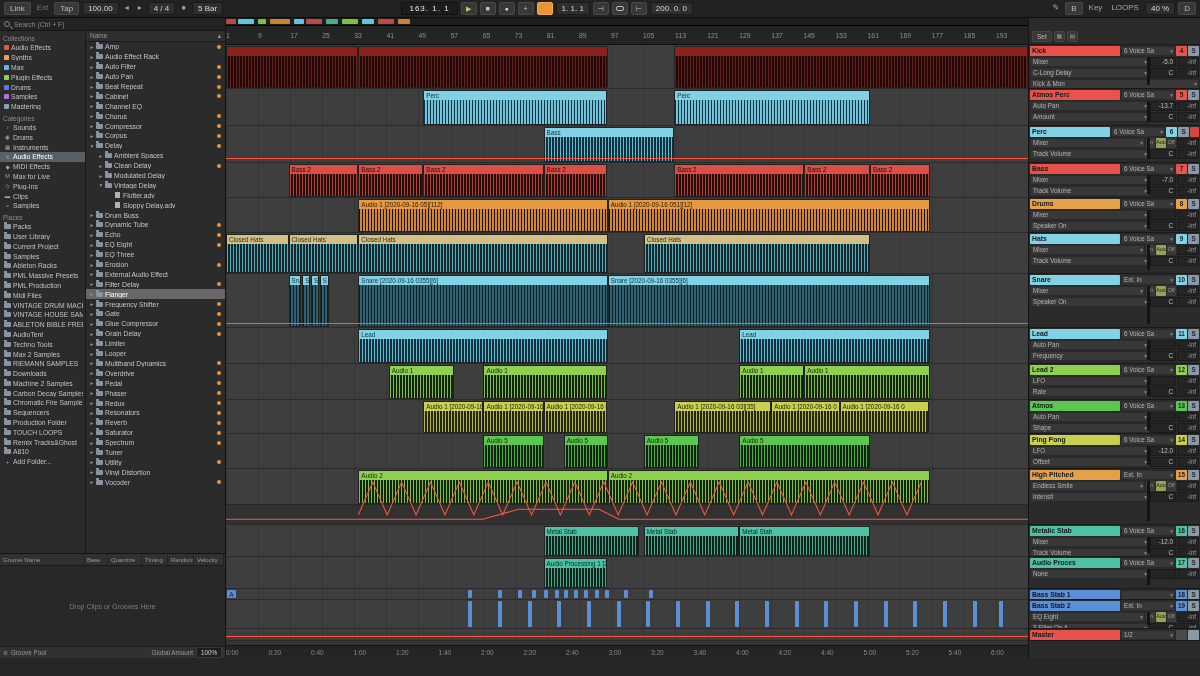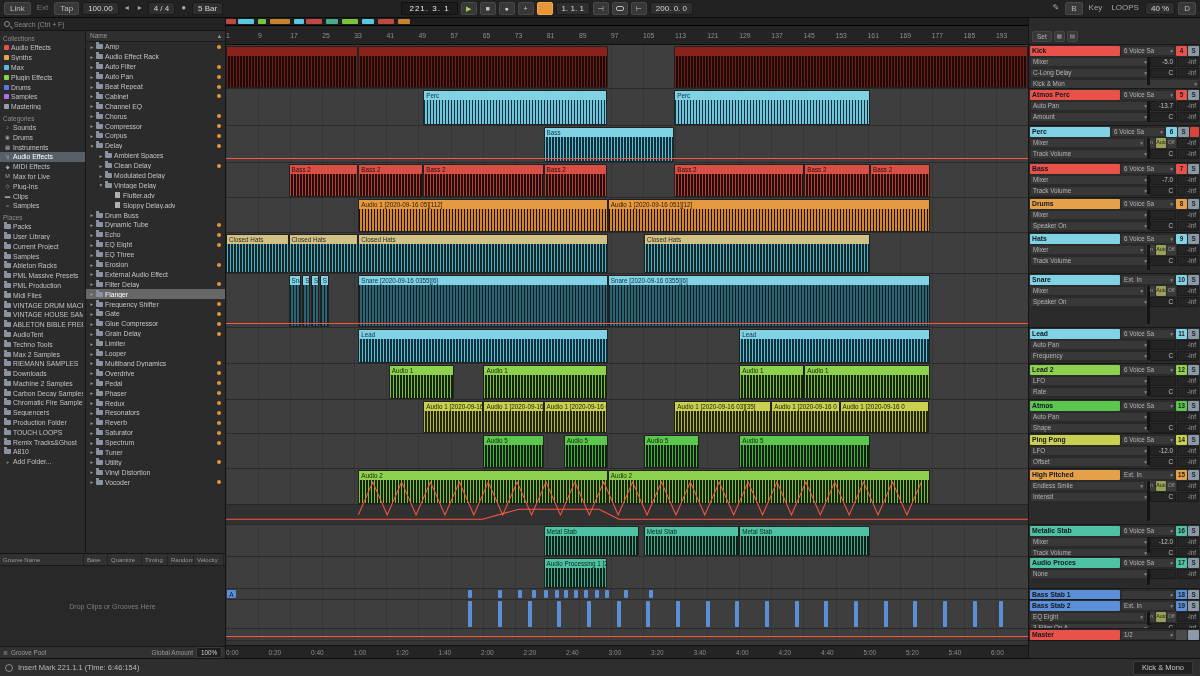--- a/index.html
+++ b/index.html
@@ -115,21 +115,21 @@
       <span class="tb-plain dim">Ext</span>
       <span class="tb-box">Tap</span>
       <span class="tb-val">100.00</span>
       <span class="tb-plain">◂</span>
       <span class="tb-plain">▸</span>
       <span class="tb-val">4 / 4</span>
       <span class="tb-plain">●</span>
       <span class="tb-val">5 Bar</span>
     </div>
     <div class="tbg center">
-      <span class="tb-pos">221. 3. 1</span>
+      <span class="tb-pos">163. 1. 1</span>
       <span class="tb-btn play">▶</span>
       <span class="tb-btn">■</span>
       <span class="tb-btn rec">●</span>
       <span class="tb-btn">+</span>
       <span class="tb-btn auto"></span>
       <span class="tb-val">1. 1. 1</span>
       <span class="tb-btn">⊣</span>
       <span class="tb-btn loopico"></span>
       <span class="tb-btn">⊢</span>
       <span class="tb-val">200. 0. 0</span>
@@ -1265,20 +1265,14 @@
     </div>
     <div class="groove-footer">
       <span class="gp-ic">≣</span>
       <span>Groove Pool</span>
       <span class="spacer"></span>
       <span>Global Amount</span>
       <span class="gp-val">100%</span>
     </div>
   </div>
 
-  <div class="statusbar">
-    <span class="st-ic"></span>
-    <span class="st-msg">Insert Mark 221.1.1 (Time: 6:46:154)</span>
-    <span class="spacer"></span>
-    <span class="st-box">Kick &amp; Mono</span>
-  </div>
 
 </div>
 
 </body></html>

